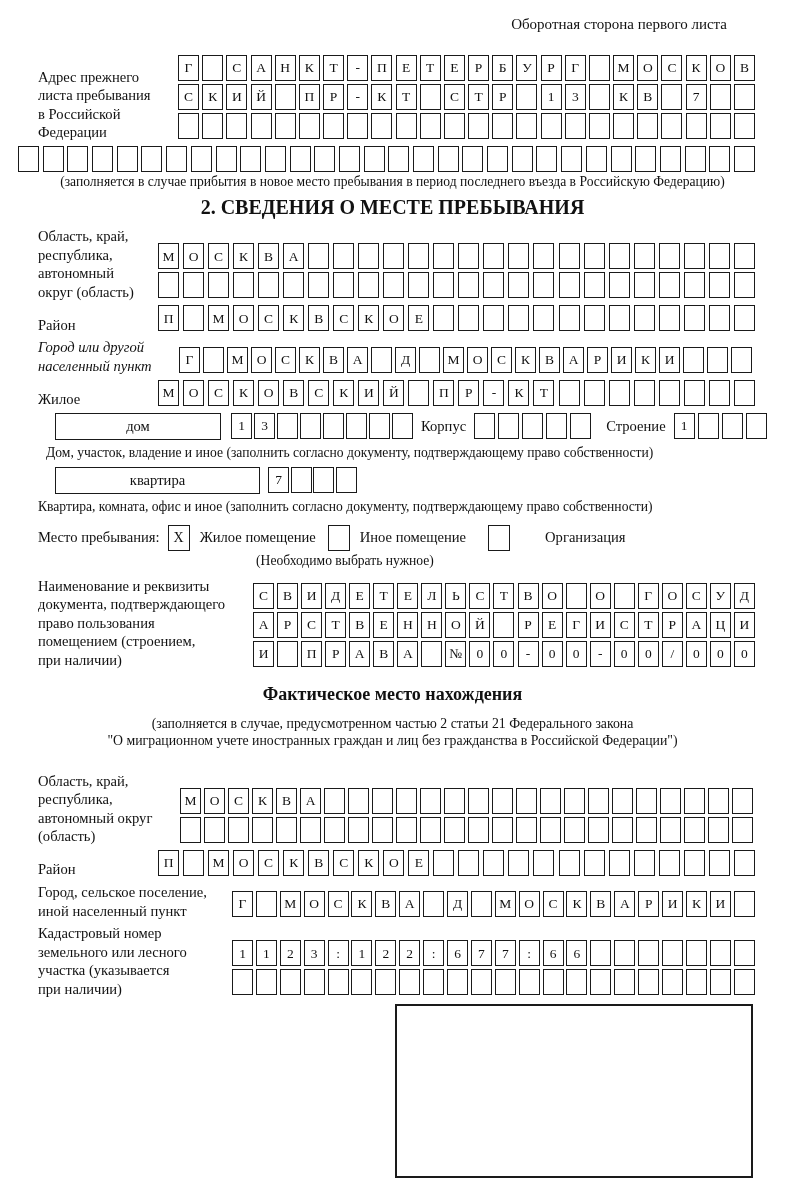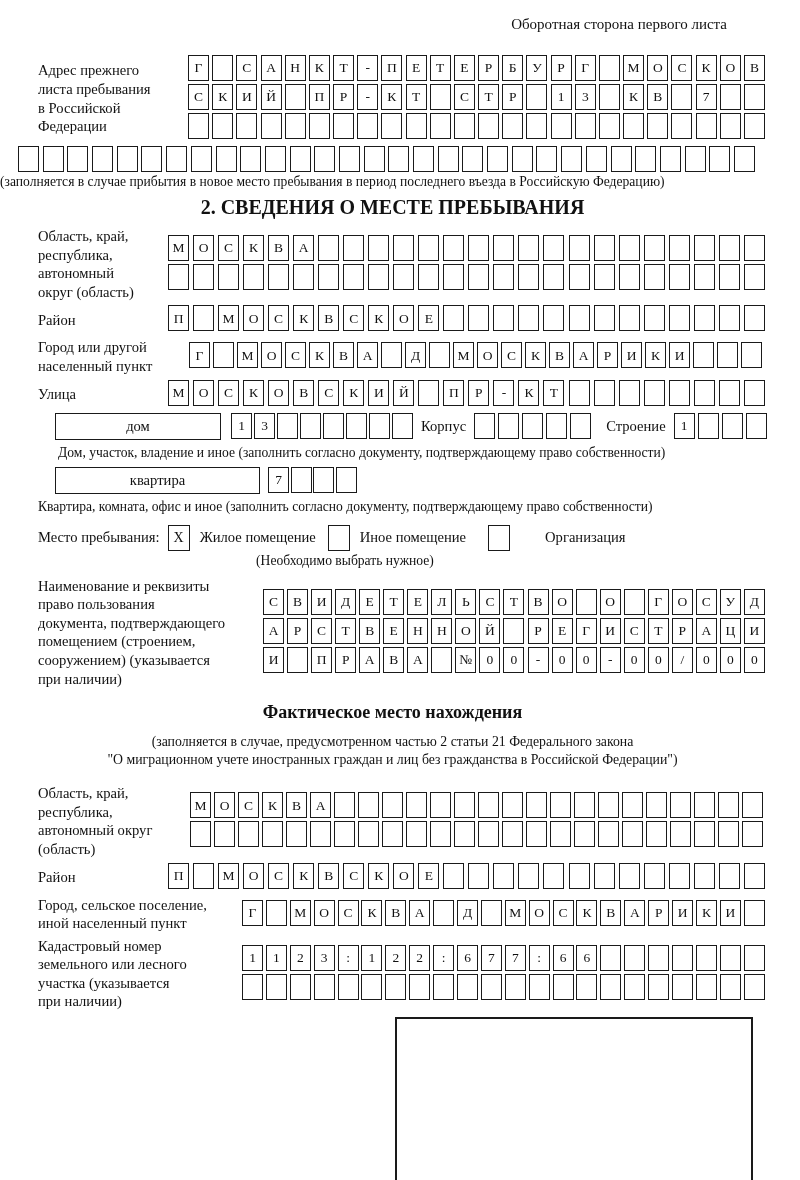--- a/index.html
+++ b/index.html
@@ -1,52 +1,52 @@
 <!DOCTYPE html>
 <html><head>
 <meta charset="utf-8">
 <style>
   html,body{margin:0;padding:0;background:#ffffff;}
   body{width:800px;font-family:"Liberation Serif","DejaVu Serif",serif;color:#111;}
   .page{position:relative;width:785px;min-height:1180px;padding-top:16px;box-sizing:border-box;}
 
   .hdr{text-align:right;padding-right:58px;font-size:15px;margin-bottom:22px;}
 
-  .grp{display:flex;align-items:center;margin-left:38px;margin-bottom:4px;gap:10px;}
+  .grp{display:flex;align-items:flex-end;margin-left:38px;margin-bottom:4px;}
   .lbl{font-size:14.6px;line-height:18.6px;flex-shrink:0;}
-  .lbl.w140{width:140px;} .lbl.w120{width:120px;} .lbl.w141{width:141px;}
+  .lbl.w140{width:140px;} .lbl.w120{width:120px;} .lbl.w141{width:141px;font-style:italic;}
   .lbl.w215{width:215px;} .lbl.w142{width:142px;} .lbl.w194{width:194px;}
 
   .cellcol{display:flex;flex-direction:column;}
   .cellrow{display:flex;justify-content:space-between;margin-bottom:3px;}
   .w577{width:577px;} .w737{width:737px;} .w597{width:597px;} .w573{width:573px;}
   .w502{width:502px;} .w523{width:523px;} .w182{width:182px;} .w117{width:117px;}
   .w93{width:93px;} .w89{width:89px;}
   .cell{box-sizing:border-box;width:21px;height:26px;border:1.7px solid #1a1a1a;
         display:flex;align-items:center;justify-content:center;
         font-size:13.5px;line-height:1;background:#fff;}
 
   .fullrow{margin-left:18px;margin-bottom:2px;}
-  .note{font-size:13.6px;margin-bottom:4px;}
+  .note{font-size:13.6px;text-align:center;margin-bottom:4px;}
   .sec-title{font-size:20px;font-weight:bold;text-align:center;margin:6px 0 8px 0;}
 
   .houserow{display:flex;align-items:flex-start;margin-left:30px;margin-bottom:3px;padding-left:25px;}
   .widebox{box-sizing:border-box;height:27px;border:1.7px solid #1a1a1a;
            display:flex;align-items:center;justify-content:center;font-size:14.6px;}
   .wb166{width:166px;} .wb205{width:205px;}
   .inline-lbl{font-size:14.6px;line-height:27px;white-space:nowrap;}
 
   .stayrow{display:flex;align-items:center;margin-left:38px;margin-top:10px;margin-bottom:2px;}
   .stayrow .lbl-inline{font-size:14.6px;white-space:nowrap;}
   .cbx{box-sizing:border-box;width:22px;height:26px;border:1.7px solid #1a1a1a;
        display:flex;align-items:center;justify-content:center;font-size:14px;flex-shrink:0;}
   .stay-note{width:690px;text-align:center;font-size:13.6px;margin-bottom:8px;}
 
   .fact-title{font-size:18px;font-weight:bold;text-align:center;margin:14px 0 10px 0;}
-  .fact-note{font-size:13.8px;text-align:center;line-height:17.5px;margin-bottom:16px;}
+  .fact-note{font-size:13.8px;text-align:center;line-height:17.5px;margin-bottom:22px;}
 
   .stampbox{box-sizing:border-box;margin-left:395px;margin-top:6px;width:358px;height:174px;
             border:2px solid #1a1a1a;}
 
   .mr8{margin-right:8px;} .mr10{margin-right:10px;} .mr12{margin-right:12px;}
   .mr15{margin-right:15px;} .mr22{margin-right:22px;} .mr35{margin-right:35px;}
   .gap-above{margin-top:6px;}
 </style>
 </head>
 <body>
@@ -299,21 +299,21 @@
         <span class="cell">И</span>
         <span class="cell">К</span>
         <span class="cell">И</span>
         <span class="cell"></span>
         <span class="cell"></span>
         <span class="cell"></span>
       </div>
   </div>
 
   <div class="grp">
-    <div class="lbl w120">Улица</div>
+    <div class="lbl w120">Жилое</div>
     <div class="cellrow w597">
         <span class="cell">М</span>
         <span class="cell">О</span>
         <span class="cell">С</span>
         <span class="cell">К</span>
         <span class="cell">О</span>
         <span class="cell">В</span>
         <span class="cell">С</span>
         <span class="cell">К</span>
         <span class="cell">И</span>
@@ -356,21 +356,21 @@
         <span class="cell"></span>
       </div>
     <div class="inline-lbl mr8">Строение</div>
     <div class="cellrow w93">
         <span class="cell">1</span>
         <span class="cell"></span>
         <span class="cell"></span>
         <span class="cell"></span>
       </div>
   </div>
-  <div class="note" style="text-align:left;margin-left:58px;">Дом, участок, владение и иное (заполнить согласно документу, подтверждающему право собственности)</div>
+  <div class="note" style="text-align:left;margin-left:46px;">Дом, участок, владение и иное (заполнить согласно документу, подтверждающему право собственности)</div>
 
   <div class="houserow gap-above">
     <div class="widebox wb205 mr8">квартира</div>
     <div class="cellrow w89">
         <span class="cell">7</span>
         <span class="cell"></span>
         <span class="cell"></span>
         <span class="cell"></span>
       </div>
   </div>
@@ -383,24 +383,23 @@
     <span class="cbx mr10"></span>
     <span class="lbl-inline mr22">Иное помещение</span>
     <span class="cbx mr35"></span>
     <span class="lbl-inline">Организация</span>
   </div>
   <div class="stay-note">(Необходимо выбрать нужное)</div>
 
   <div class="grp">
     <div class="lbl w215">
         <div>Наименование и реквизиты</div>
+        <div>документа, подтверждающего</div>
         <div>право пользования</div>
-        <div>документа, подтверждающего</div>
         <div>помещением (строением,</div>
-        <div>сооружением) (указывается</div>
         <div>при наличии)</div>
       </div>
     <div class="cellcol">
       <div class="cellrow w502">
           <span class="cell">С</span>
           <span class="cell">В</span>
           <span class="cell">И</span>
           <span class="cell">Д</span>
           <span class="cell">Е</span>
           <span class="cell">Т</span>

